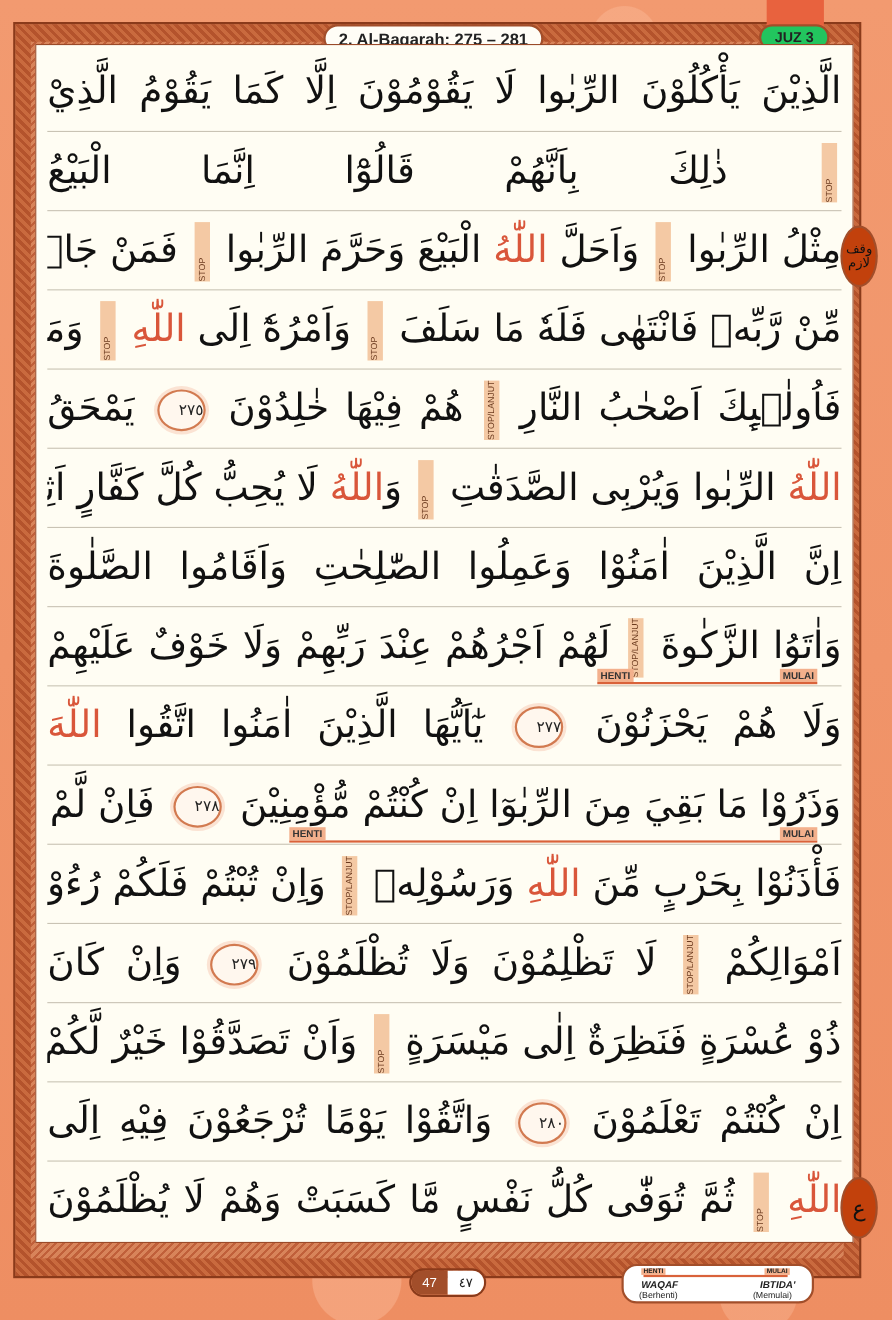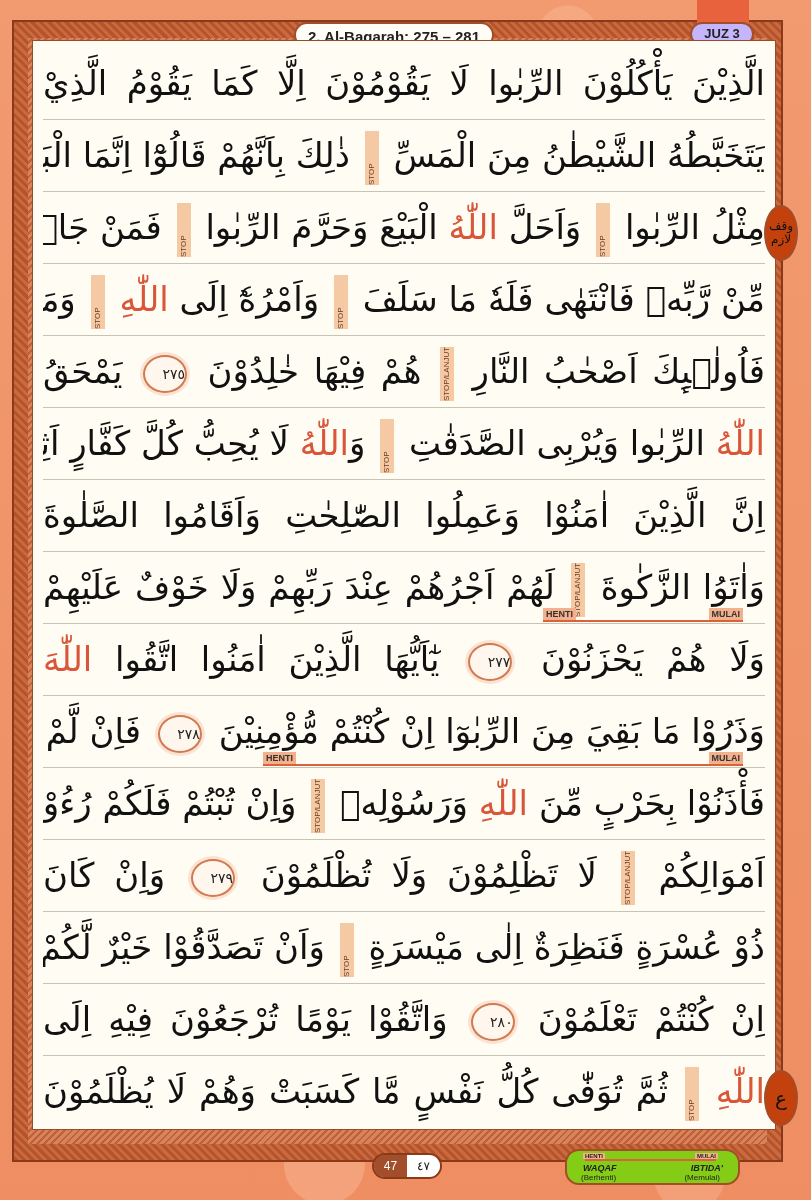--- a/index.html
+++ b/index.html
@@ -38,34 +38,34 @@
     font-size:9px;font-weight:bold;color:#333;}
   .hm .bar{position:absolute;left:0;right:0;bottom:3px;height:2px;background:#d9623a;}
   .hm .l{position:absolute;bottom:5px;padding:1px 3px;background:#f3b08c;}
   .header-pill{position:absolute;left:294px;top:22px;width:200px;height:26px;
     border-radius:14px;background:#fffdf6;border:2px solid #a24e2a;
     font-family:"Liberation Sans",sans-serif;font-weight:bold;font-size:15px;
     line-height:26px;text-align:center;color:#222;box-sizing:border-box;}
   .juz-tab{position:absolute;left:697px;top:0;width:52px;height:40px;
     background:#e8623e;}
   .juz-pill{position:absolute;left:690px;top:22px;width:64px;height:24px;
-    border-radius:12px;background:#c4b5fd;border:2px solid #a24e2a;box-sizing:border-box;
+    border-radius:12px;background:#22c55e;border:2px solid #a24e2a;box-sizing:border-box;
     font-family:"Liberation Sans",sans-serif;font-weight:bold;font-size:13px;
     line-height:20px;text-align:center;color:#222;}
   .side-medal{position:absolute;left:764px;width:34px;height:56px;border-radius:50%;
     background:#c2410c;border:2px solid #a24e2a;box-sizing:border-box;
     text-align:center;font-size:12px;color:#111;display:flex;align-items:center;
     justify-content:center;line-height:1.1;}
   .page-num{position:absolute;left:372px;top:1153px;width:70px;height:26px;
     border-radius:13px;overflow:hidden;border:2px solid #8a3a1a;box-sizing:border-box;
     display:flex;font-family:"Liberation Sans",sans-serif;font-size:12px;}
   .page-num .a{flex:1;background:#a24e2a;color:#fff;text-align:center;line-height:22px;}
   .page-num .b{flex:1;background:#ffffff;color:#222;text-align:center;line-height:22px;}
   .legend{position:absolute;left:565px;top:1149px;width:175px;height:36px;
-    border-radius:14px;background:#84cc16;border:2px solid #a24e2a;box-sizing:border-box;
+    border-radius:14px;background:#ffffff;border:2px solid #a24e2a;box-sizing:border-box;
     font-family:"Liberation Sans",sans-serif;color:#222;}
   .legend .bar{position:absolute;left:18px;right:22px;top:8px;height:2px;background:#d9623a;}
   .legend .h,.legend .m{position:absolute;top:2px;font-size:6px;font-weight:bold;
     background:#f3b08c;padding:0 2px;}
   .legend .h{left:16px;} .legend .m{right:20px;}
   .legend .w,.legend .i{position:absolute;top:12px;font-size:9px;font-style:italic;font-weight:bold;}
   .legend .w{left:16px;} .legend .i{right:15px;}
   .legend .ws,.legend .is{position:absolute;top:22px;font-size:8px;}
   .legend .ws{left:14px;} .legend .is{right:18px;}
 </style>
@@ -81,21 +81,20 @@
 <div class="header-pill">2. Al-Baqarah: 275 – 281</div>
 <div class="juz-pill">JUZ 3</div>
 
 <div class="page">
 
   <div class="line" style="top:6px">
     <span>الَّذِيْنَ يَأْكُلُوْنَ الرِّبٰوا لَا يَقُوْمُوْنَ اِلَّا كَمَا يَقُوْمُ الَّذِيْ</span>
   </div>
 
   <div class="line" style="top:78px">
-    <span>يَتَخَبَّطُهُ الشَّيْطٰنُ مِنَ الْمَسِّ</span>
     <span class="stop"><span class="stop-lbl">STOP</span></span>
     <span>ذٰلِكَ بِاَنَّهُمْ قَالُوْٓا اِنَّمَا الْبَيْعُ</span>
   </div>
 
   <div class="line" style="top:150px">
     <span>مِثْلُ الرِّبٰوا</span>
     <span class="stop"><span class="stop-lbl">STOP</span></span>
     <span>وَاَحَلَّ</span>
     <span class="allah">اللّٰهُ</span>
     <span>الْبَيْعَ وَحَرَّمَ الرِّبٰوا</span>

